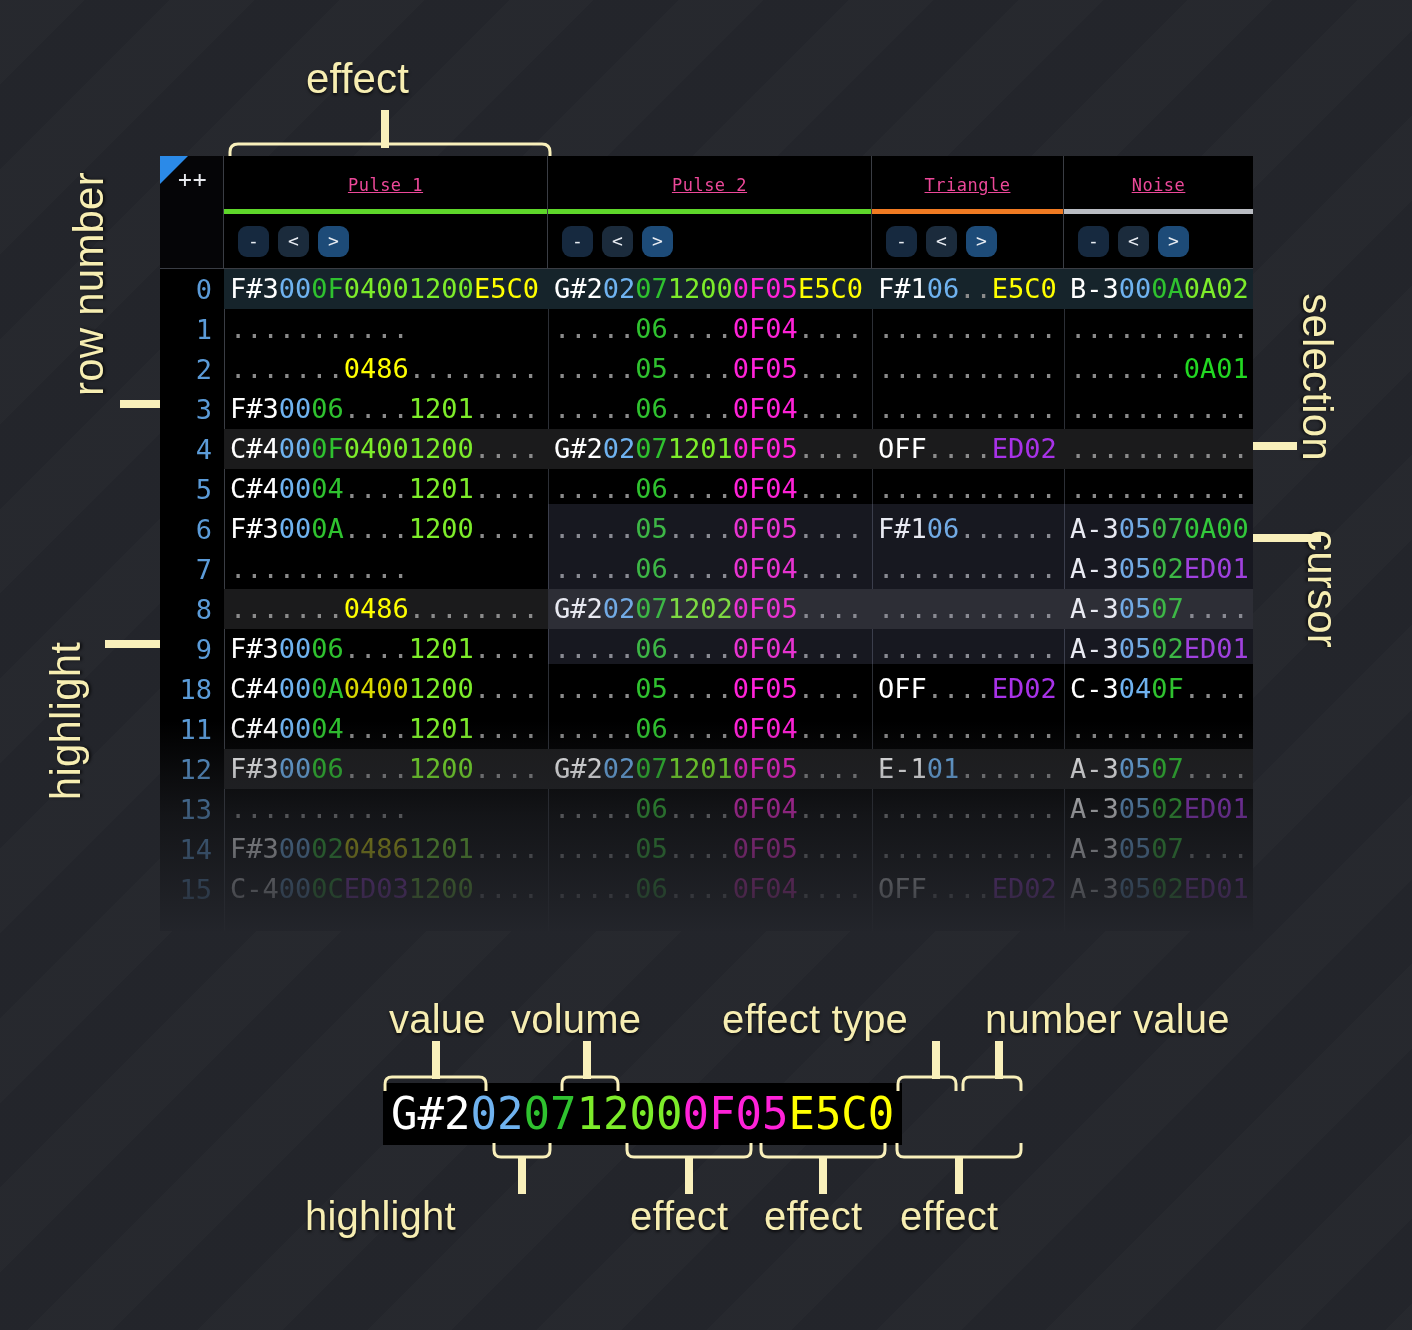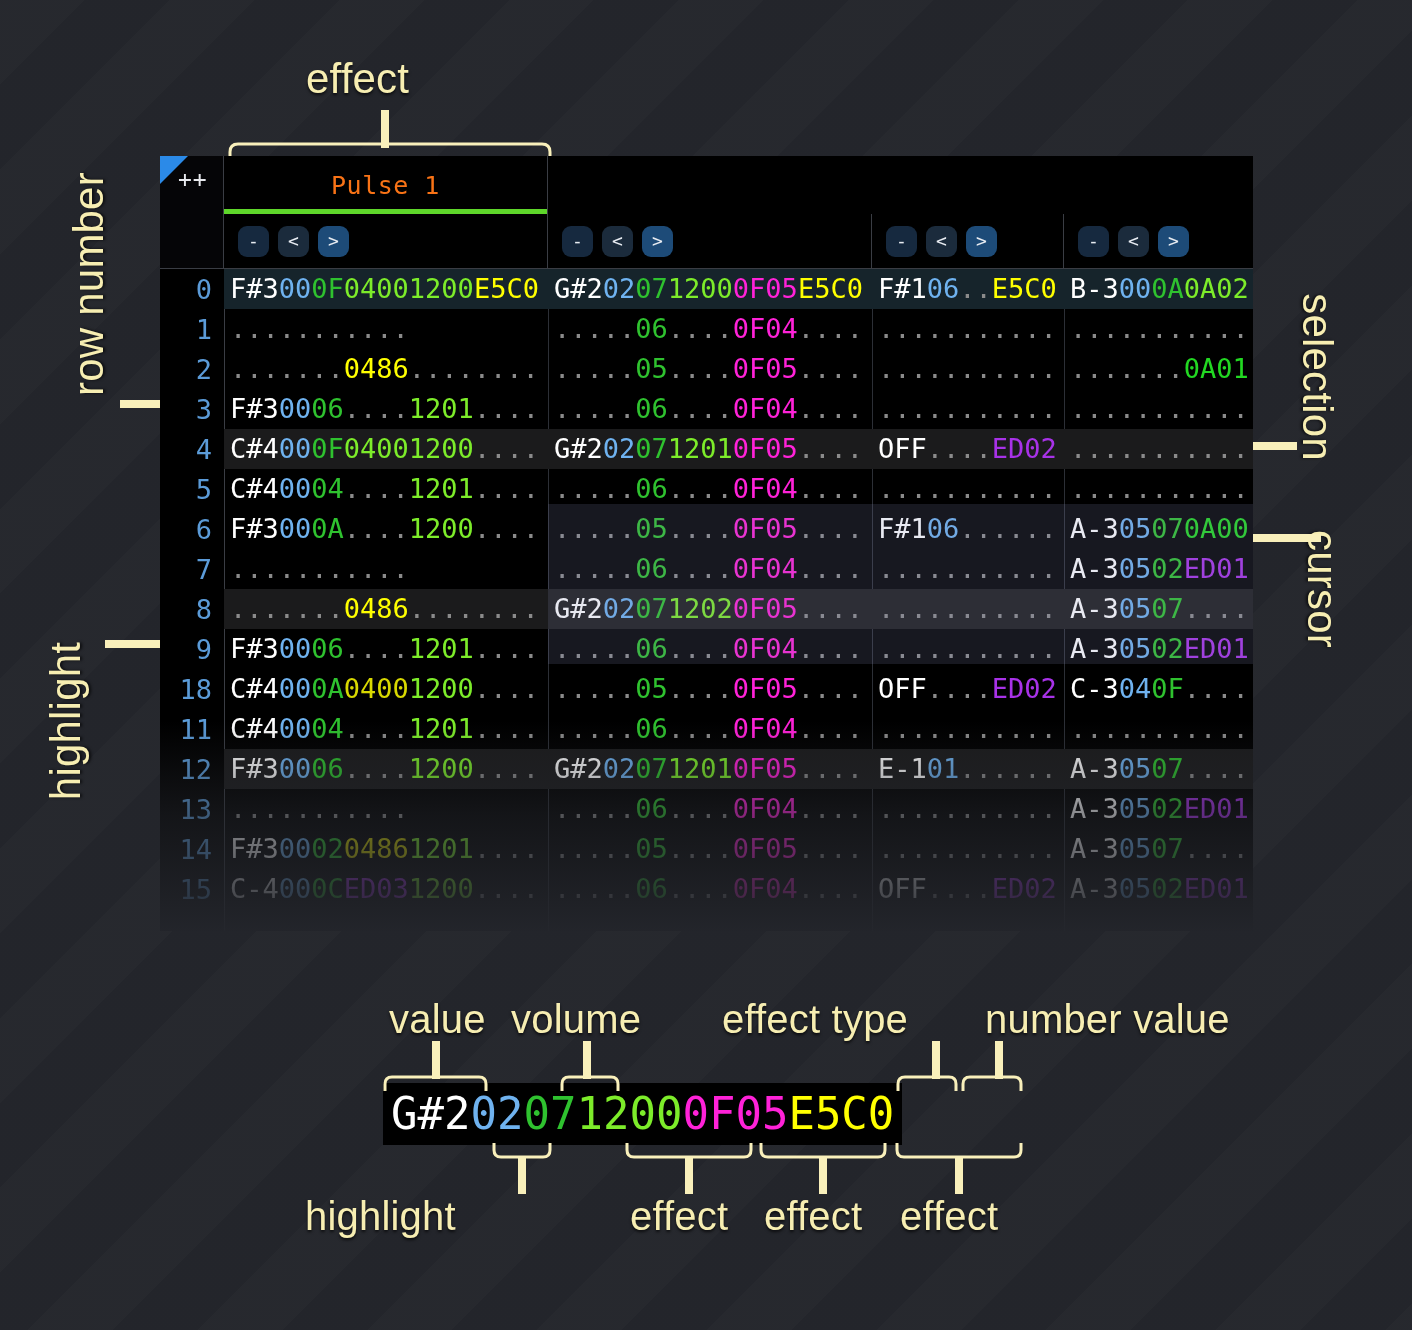--- a/index.html
+++ b/index.html
@@ -52,22 +52,22 @@
     color:#e8eaee; font-family:"DejaVu Sans Mono", monospace;
     font-size:23px; letter-spacing:1px;
   }
 
   .chan-head{
     position:absolute; top:0; height:58px;
     border-right:1px solid #3a3d44;
     display:flex; align-items:center; justify-content:center;
   }
   .chan-name{
-    color:#f97316; font-family:"DejaVu Sans Mono", monospace;
-    font-size:25px; letter-spacing:.5px;
+    color:#ec4899; font-family:"DejaVu Sans Mono", monospace;
+    font-size:17px; letter-spacing:.5px;text-decoration:underline;
   }
   .chan-underline{ position:absolute; left:0; bottom:0; height:5px; width:100%; }
 
   .btn-row{
     position:absolute; top:58px; height:54px;
     border-right:1px solid #3a3d44;
     display:flex; align-items:center; gap:9px; padding-left:14px;
   }
   .rbtn{
     width:31px; height:31px; border-radius:9px;
@@ -172,32 +172,44 @@
   <div class="chan-head" style="left:64px; width:324px;">
     <div class="chan-name">Pulse 1</div>
     <div class="chan-underline" style="background:#5ed62a;"></div>
   </div>
   <div class="btn-row" style="left:64px; width:324px;">
     <div class="rbtn dark">-</div>
     <div class="rbtn mid">&lt;</div>
     <div class="rbtn lit">&gt;</div>
   </div>
 
+  <div class="chan-head" style="left:388px; width:324px;">
+    <div class="chan-name">Pulse 2</div>
+    <div class="chan-underline" style="background:#5ed62a;"></div>
+  </div>
   <div class="btn-row" style="left:388px; width:324px;">
     <div class="rbtn dark">-</div>
     <div class="rbtn mid">&lt;</div>
     <div class="rbtn lit">&gt;</div>
   </div>
 
+  <div class="chan-head" style="left:712px; width:192px;">
+    <div class="chan-name">Triangle</div>
+    <div class="chan-underline" style="background:#f07a22;"></div>
+  </div>
   <div class="btn-row" style="left:712px; width:192px;">
     <div class="rbtn dark">-</div>
     <div class="rbtn mid">&lt;</div>
     <div class="rbtn lit">&gt;</div>
   </div>
 
+  <div class="chan-head" style="left:904px; width:189px; border-right:none;">
+    <div class="chan-name">Noise</div>
+    <div class="chan-underline" style="background:#b9bcc2;"></div>
+  </div>
   <div class="btn-row" style="left:904px; width:189px; border-right:none;">
     <div class="rbtn dark">-</div>
     <div class="rbtn mid">&lt;</div>
     <div class="rbtn lit">&gt;</div>
   </div>
 
   <div class="hdr-sep"></div>
 
   <div id="body">
     <div class="colsep num" style="left:64px;"></div>

